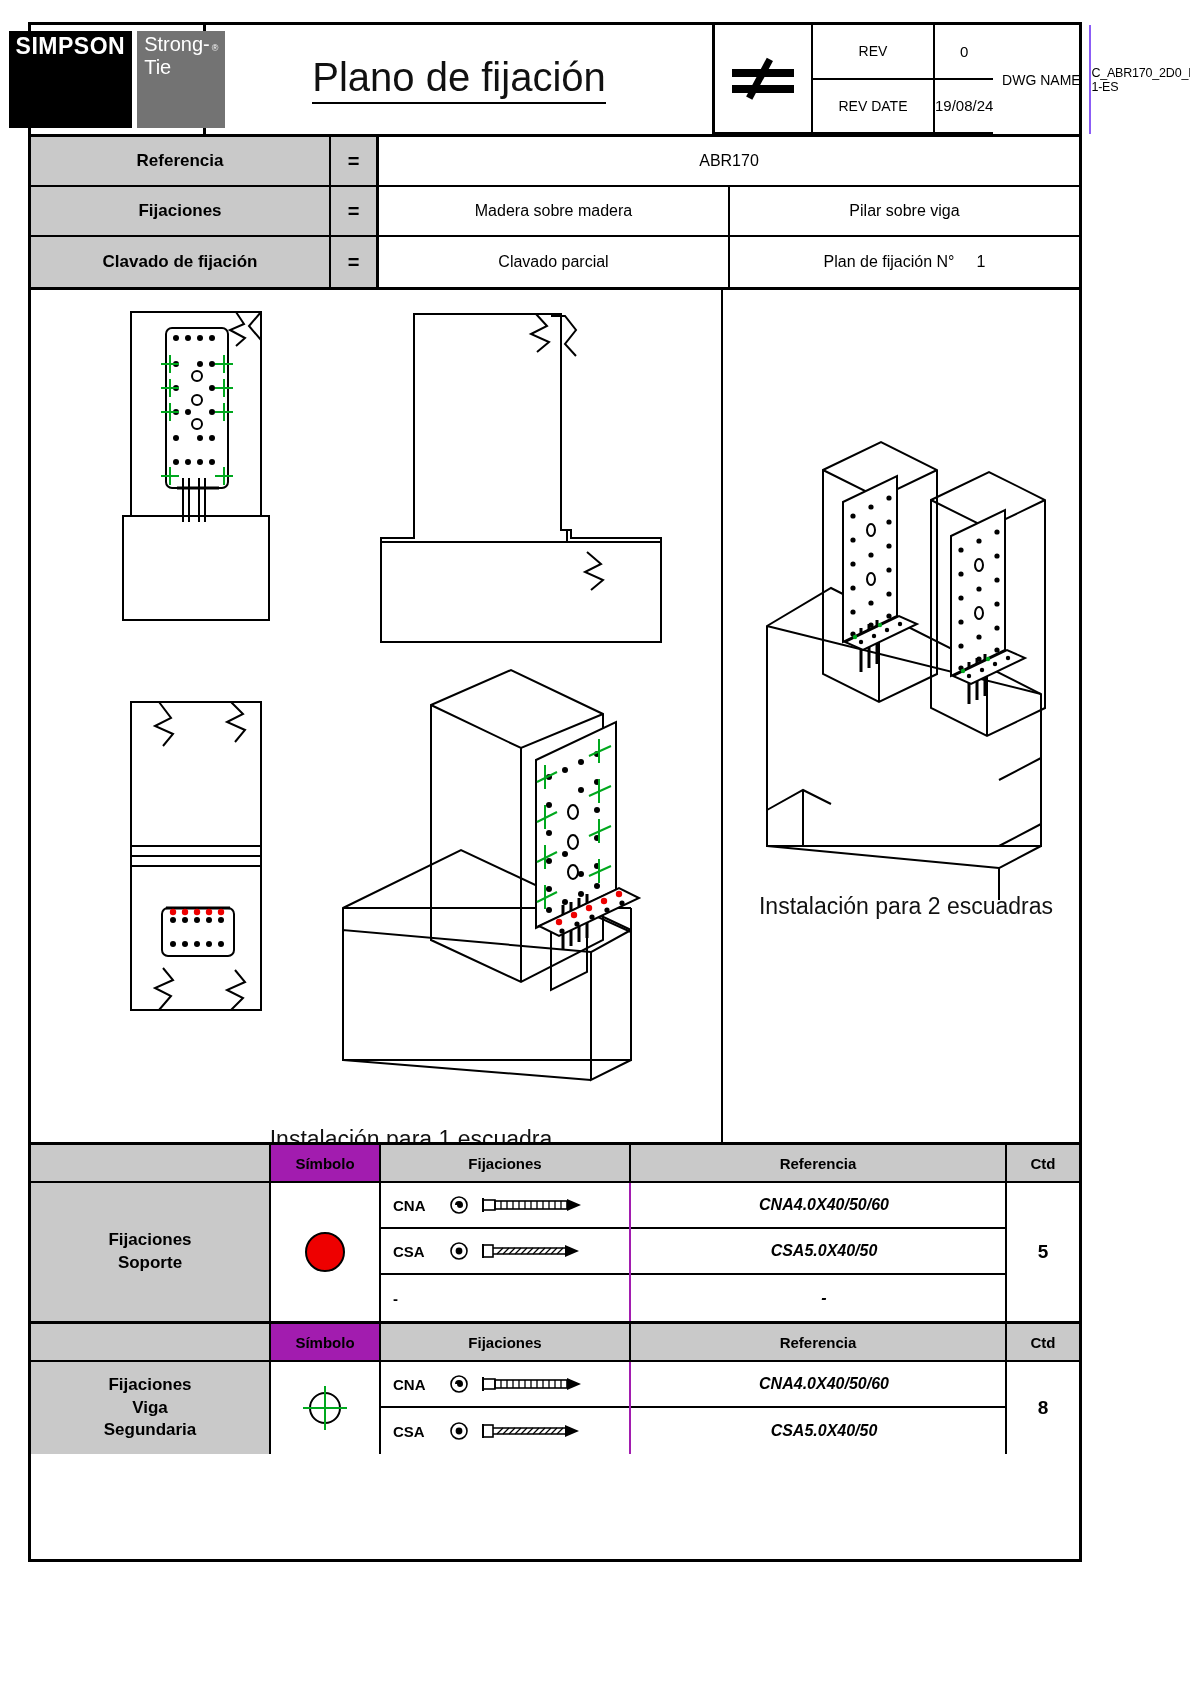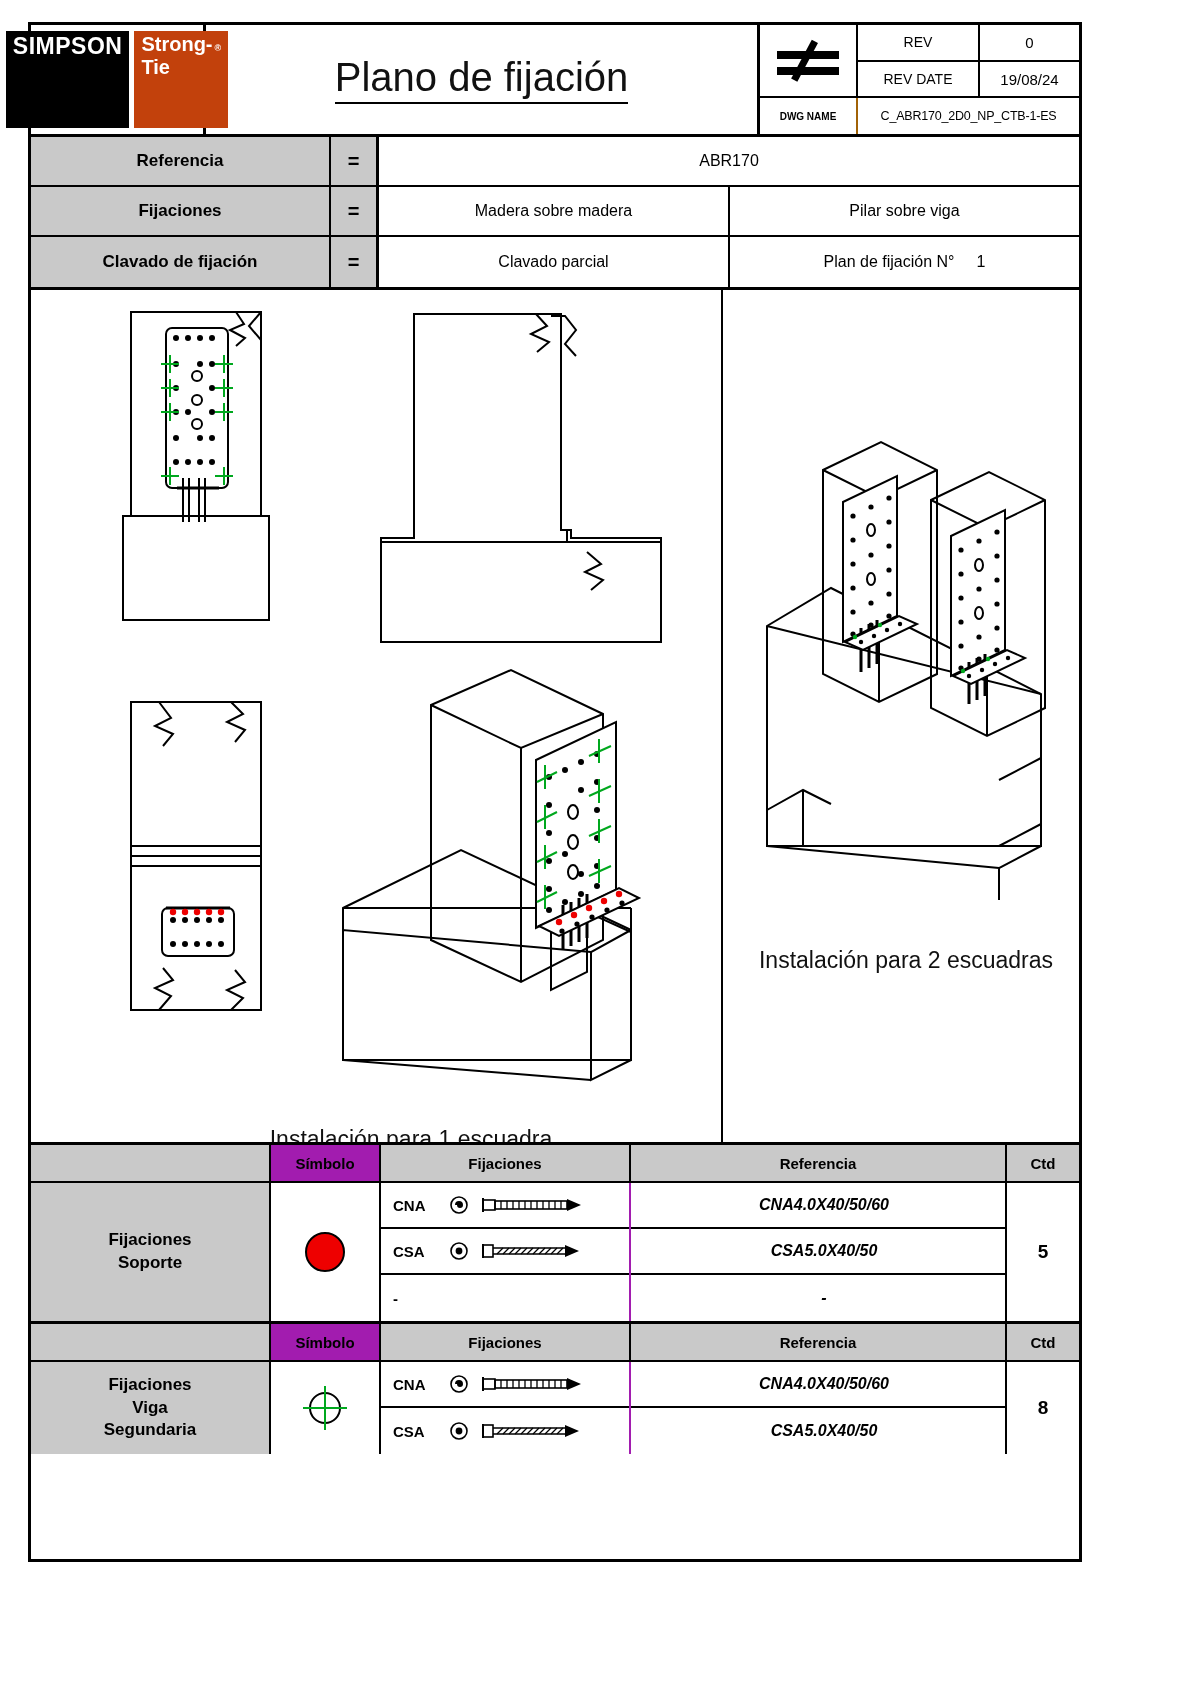--- a/index.html
+++ b/index.html
@@ -42,23 +42,23 @@
     background: #000;
     color: #fff;
     font-weight: bold;
     font-size: 23px;
     letter-spacing: 0.5px;
     padding: 2px 7px;
     display: inline-block;
     width: 100%;
   }
   .logo-strongtie {
-    background: #c2410c;
+    background: #737373;
     color: #fff;
-    font-weight: bold;
+    font-weight: normal;
     font-size: 20px;
     padding: 2px 7px;
     display: flex;
     align-items: baseline;
     width: 100%;
     justify-content: space-between;
   }
   .logo-strongtie .reg { font-size: 9px; margin-left: 2px; }
   .title-cell {
     flex: 1;
@@ -67,23 +67,23 @@
     justify-content: center;
     border-right: 3px solid #000;
   }
   .doc-title {
     font-size: 40px;
     border-bottom: 2px solid #000;
     padding-bottom: 2px;
     color: #111;
   }
   .rev-block {
-    width: 319px;
-    display: flex;
-    flex-direction: column;
+    width: 364px;
+    display: flex;
+    flex-direction: row;
   }
   .rev-row {
     display: flex;
     flex: 1;
     border-bottom: 2px solid #000;
   }
   .rev-row:last-child { border-bottom: none; }
   .rev-lbl {
     width: 122px;
     border-right: 2px solid #000;
@@ -94,26 +94,25 @@
   }
   .rev-val {
     flex: 1;
     display: flex;
     align-items: center;
     justify-content: center;
     font-size: 15px;
   }
   .dwg-lbl {
     width: 122px;
-    border-right: 2px solid #a16207;
-    display: flex;
-    align-items: center;
-    justify-content: center;
-    font-size: 10px;
-    font-weight: bold;
+    border-right: 2px solid #8b5cf6;
+    display: flex;
+    align-items: center;
+    justify-content: center;
+    font-size: 14px;
   }
   .dwg-val {
     flex: 1;
     display: flex;
     align-items: center;
     justify-content: center;
     font-size: 12.5px;
     letter-spacing: -0.2px;
   }
   .rev-stack { flex: 1; display: flex; flex-direction: column; }
@@ -171,21 +170,21 @@
     width: 2px; background: #000;
   }
   .caption {
     position: absolute;
     text-align: center;
     font-size: 23px;
     color: #111;
     line-height: 1.3;
   }
   .cap1 { left: 100px; top: 790px; width: 560px; margin-top: 45px; }
-  .cap2 { left: 700px; top: 656px; width: 350px; }
+  .cap2 { left: 700px; top: 602px; width: 350px; }
 
   svg.art { position: absolute; left: 0; top: 0; }
 
   
   .ftable { border-bottom: 3px solid #000; }
   .ftable:last-child { border-bottom: none; }
   .frow { display: flex; }
   .fhdr { height: 38px; border-bottom: 2px solid #000; }
   .cell {
     display: flex; align-items: center; justify-content: center;

